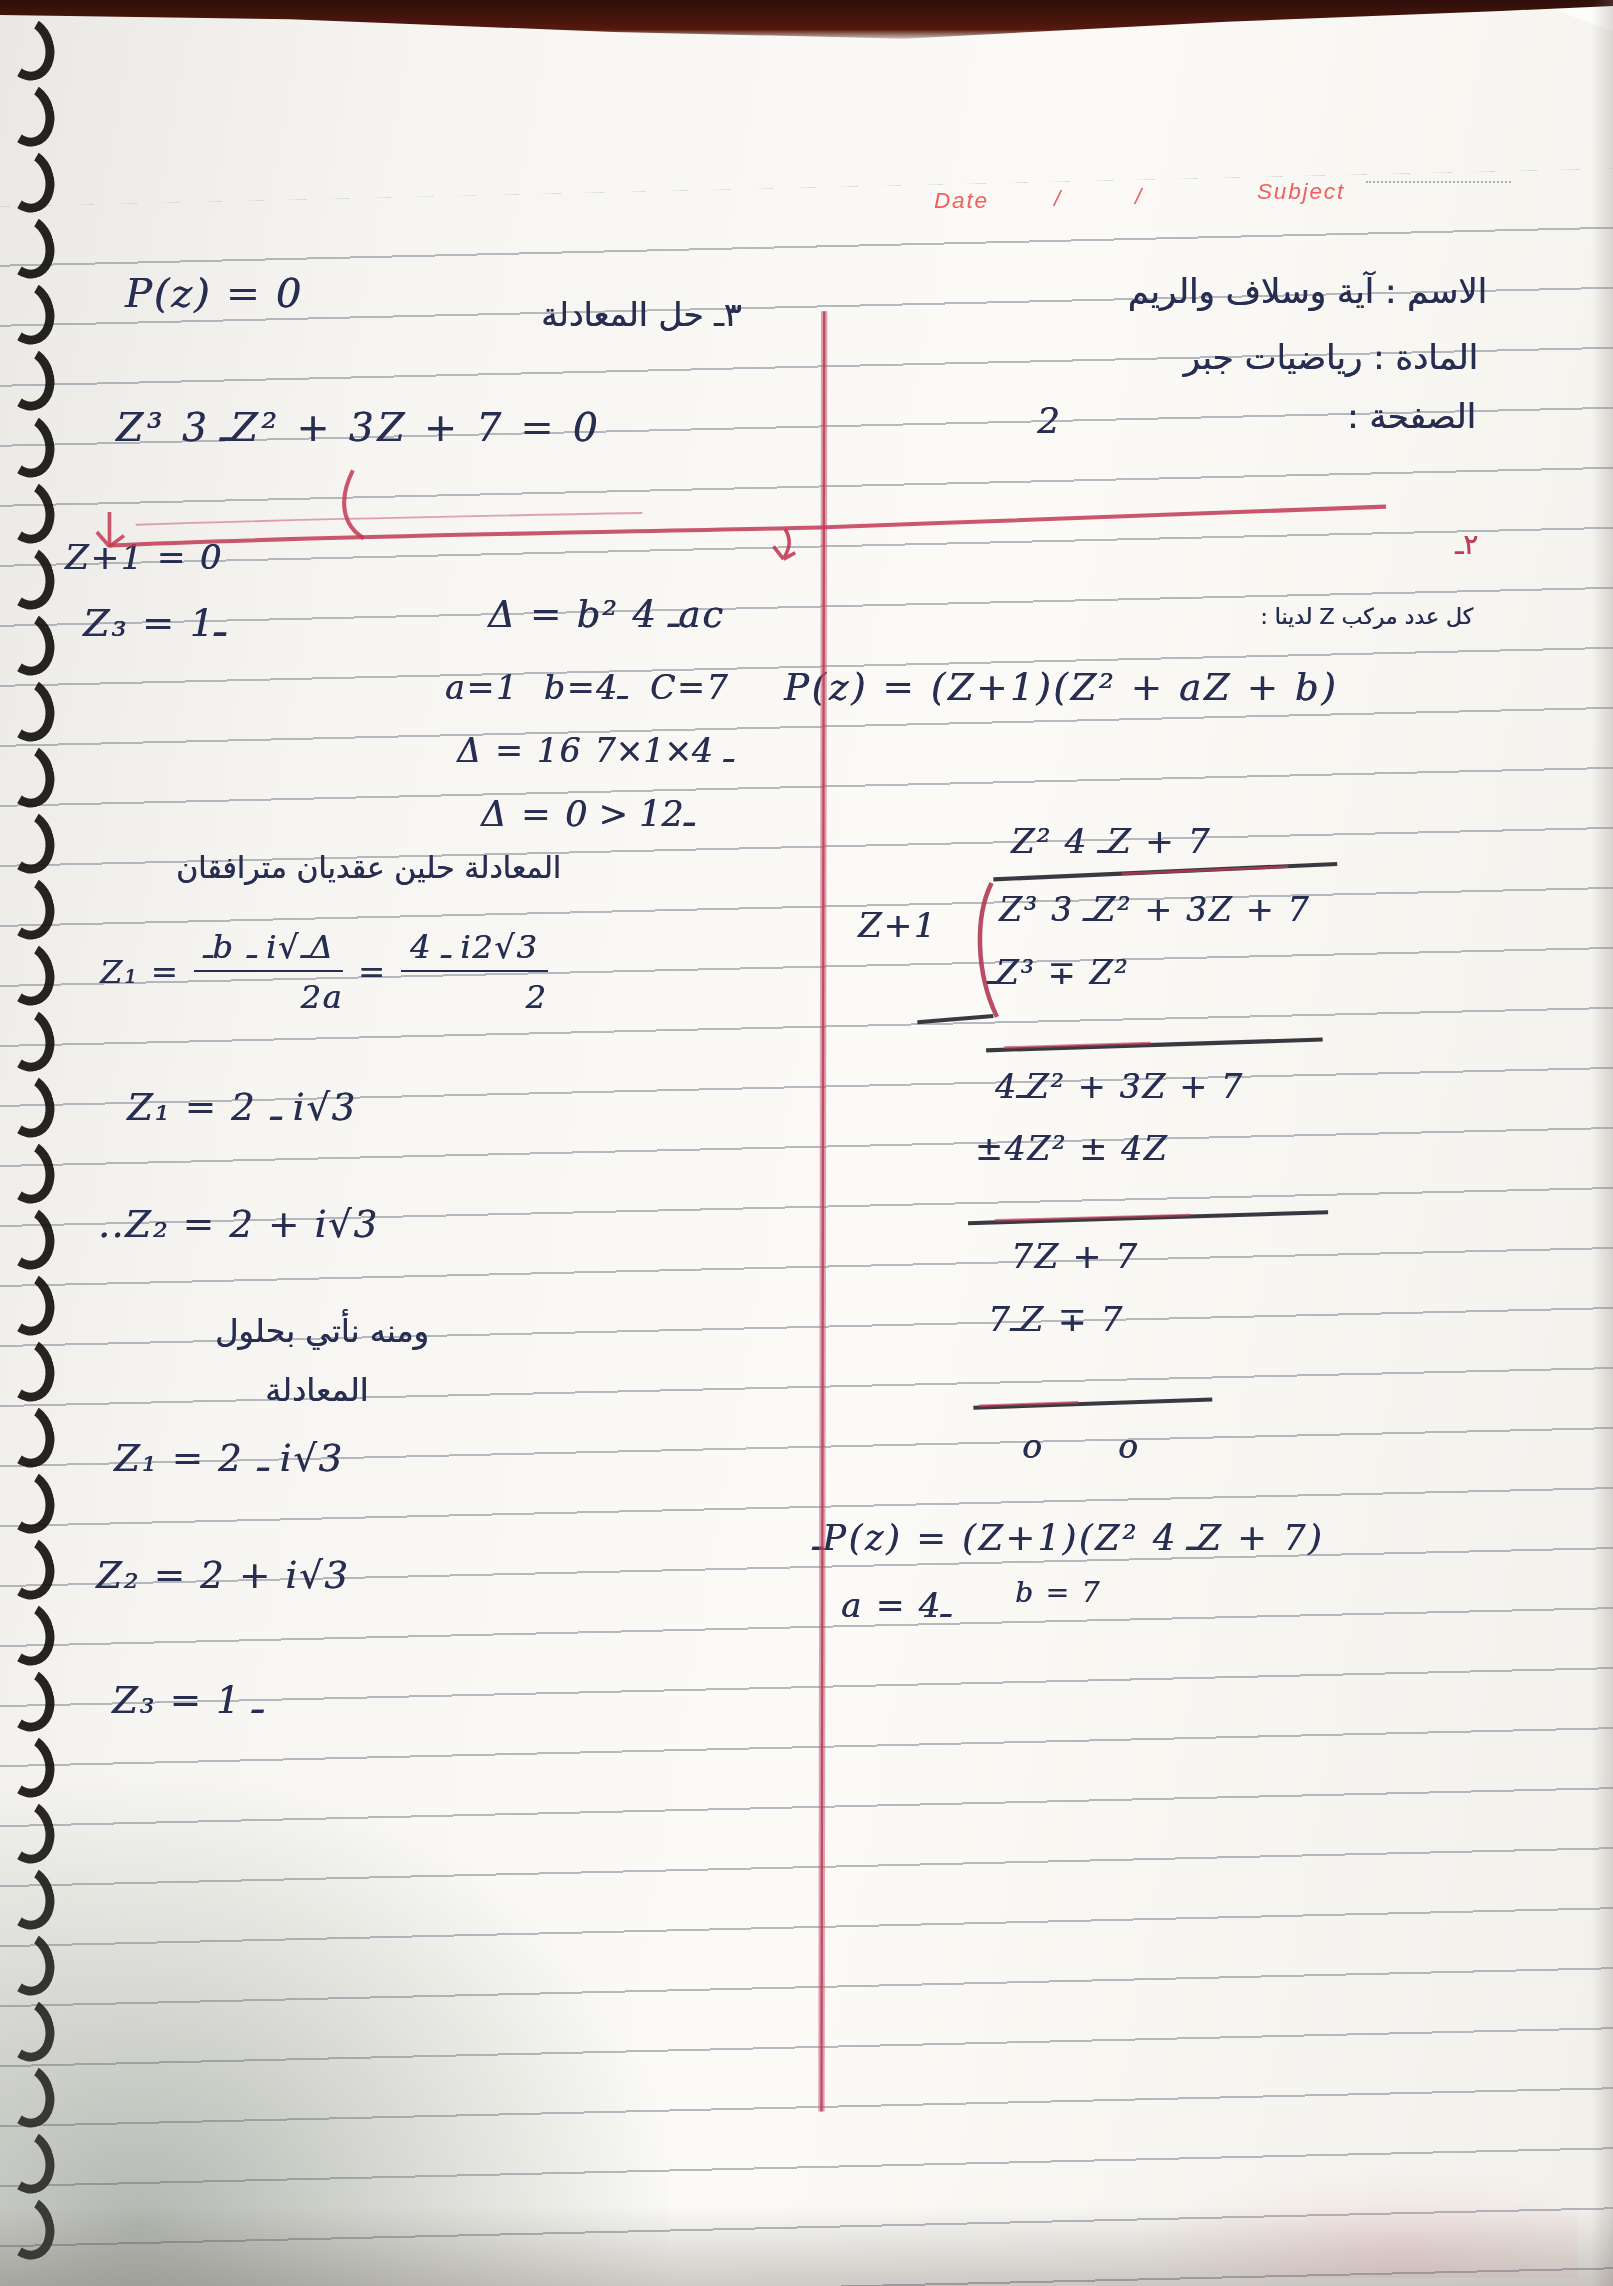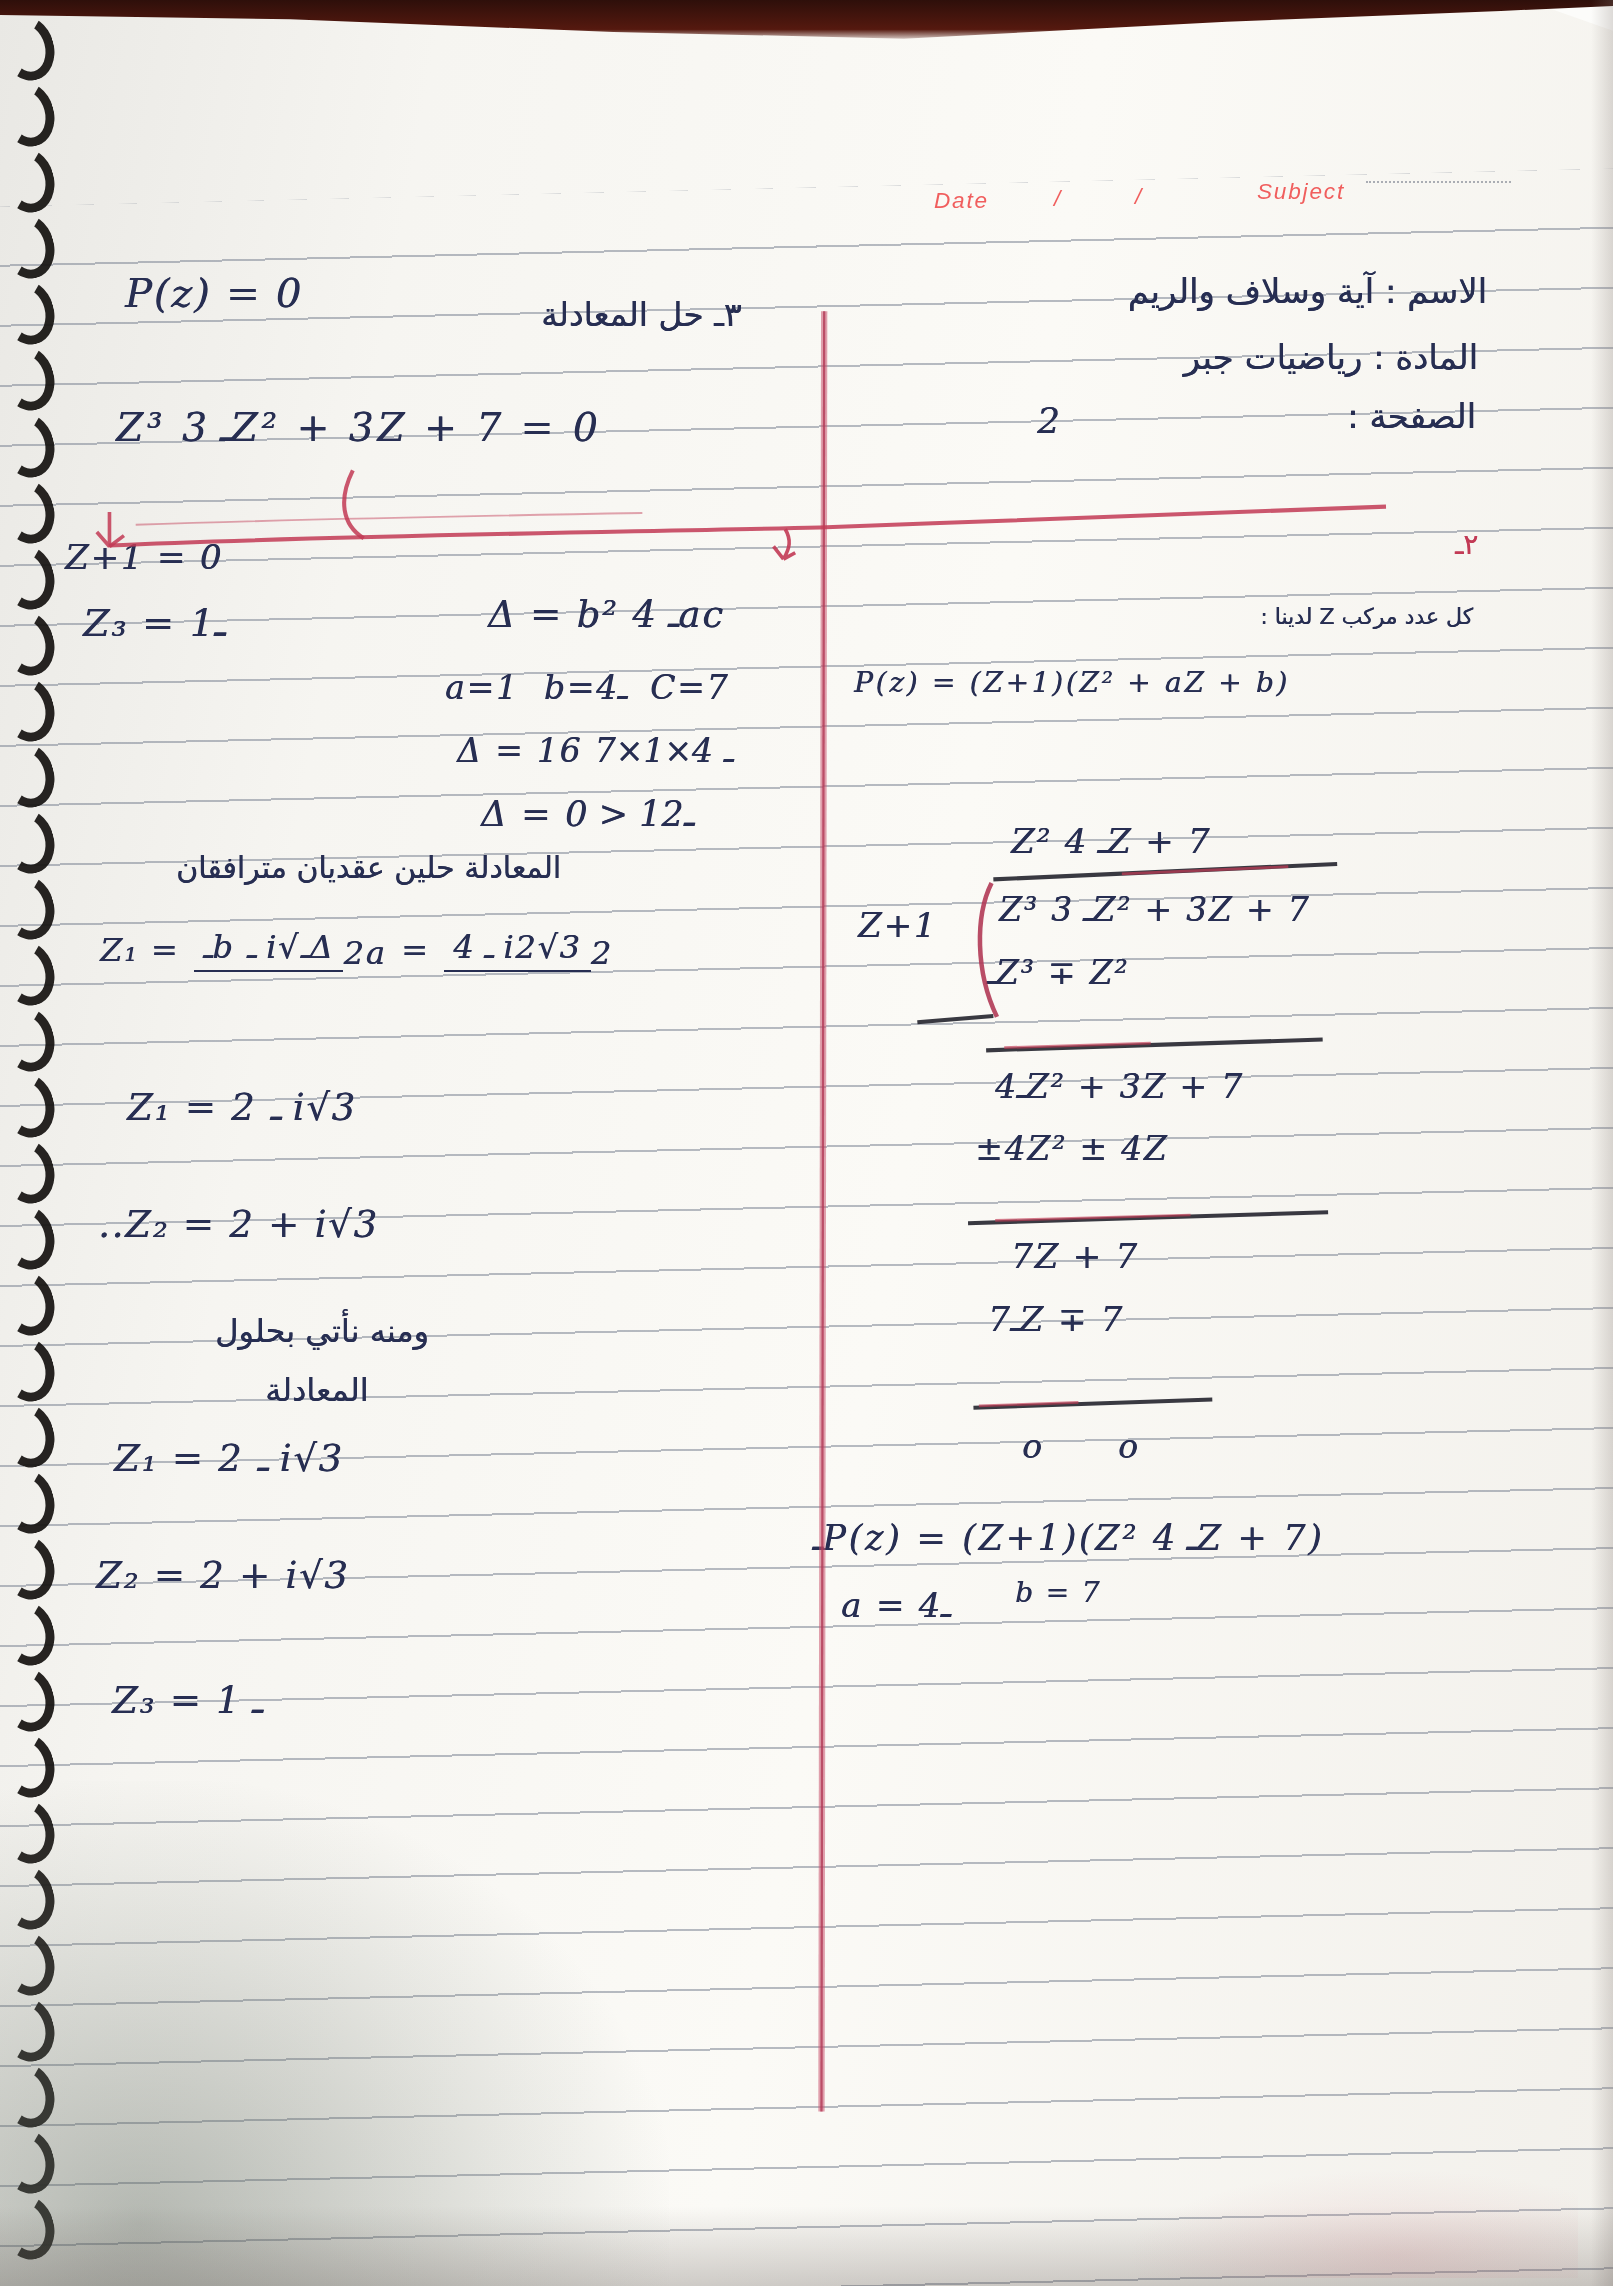--- a/index.html
+++ b/index.html
@@ -40,21 +40,21 @@
       text-shadow:0.5px 0 0 currentColor;}
   .ar{position:absolute;font-family:"DejaVu Sans",sans-serif;color:var(--ink);direction:rtl;
       white-space:nowrap;text-shadow:0.4px 0 0 currentColor;}
   .red-ink{color:var(--red);text-align:center;}
   .printed{position:absolute;font-family:"Liberation Sans",sans-serif;color:#ef4444;
            letter-spacing:1.8px;font-style:italic;opacity:.85;}
   .dotline{position:absolute;width:145px;border-bottom:2.7px dotted #8a8f9a;opacity:.7;}
   .frac-row{position:absolute;display:flex;align-items:center;gap:14.5px;
             font-family:"DejaVu Serif",serif;font-style:italic;color:var(--ink);
             letter-spacing:1.8px;text-shadow:0.5px 0 0 currentColor;}
-  .frac{display:inline-flex;flex-direction:row;text-align:left;}
+  .frac{display:inline-flex;flex-direction:column;text-align:right;}
   .frac .top{padding:0 9px 3.6px 9px;border-bottom:2.7px solid var(--ink);}
   .frac .bot{padding-top:6px;}
   .zeros{word-spacing:62px;}
 </style>
 </head>
 <body>
 
 <div class="page">
 
   <div class="paper"></div>
@@ -138,21 +138,21 @@
   <div class="hw" style="left:98px;top:1203px;font-size:37px">..Z₂ = 2 + i√3</div>
 
   <div class="ar" style="left:215px;top:1312px;font-size:32px">ومنه نأتي بحلول</div>
   <div class="ar" style="left:265px;top:1371px;font-size:32px">المعادلة</div>
   <div class="hw" style="left:114px;top:1437px;font-size:37px">Z₁ = 2 ـ i√3</div>
   <div class="hw" style="left:96px;top:1554px;font-size:37px">Z₂ = 2 + i√3</div>
   <div class="hw" style="left:112px;top:1679px;font-size:37px">Z₃ = ـ 1</div>
 
   <div class="ar red-ink" style="left:1455px;top:528px;font-size:28px">٢ـ</div>
   <div class="ar" style="right:141px;top:604px;font-size:22px">كل عدد مركب Z لدينا :</div>
-  <div class="hw" style="left:854px;top:666px;font-size:28px;letter-spacing:2.7px">P(z) = (Z+1)(Z² + aZ + b)</div>
+  <div class="hw" style="left:784px;top:666px;font-size:37px;letter-spacing:2.7px">P(z) = (Z+1)(Z² + aZ + b)</div>
 
   <div class="hw" style="left:1011px;top:821px;font-size:34px">Z² ـ 4Z + 7</div>
   <div class="hw" style="left:858px;top:905px;font-size:34px">Z+1</div>
   <div class="hw" style="left:999px;top:890px;font-size:33px">Z³ ـ 3Z² + 3Z + 7</div>
   <div class="hw" style="left:986px;top:953px;font-size:33px">ـZ³ ∓ Z²</div>
   <div class="hw" style="left:995px;top:1067px;font-size:33px">ـ4Z² + 3Z + 7</div>
   <div class="hw" style="left:975px;top:1129px;font-size:33px">±4Z² ± 4Z</div>
   <div class="hw" style="left:1011px;top:1236px;font-size:34px">7Z + 7</div>
   <div class="hw" style="left:988px;top:1299px;font-size:34px">ـ7Z ∓ 7</div>
   <div class="hw zeros" style="left:1022px;top:1427px;font-size:33px">o o</div>

